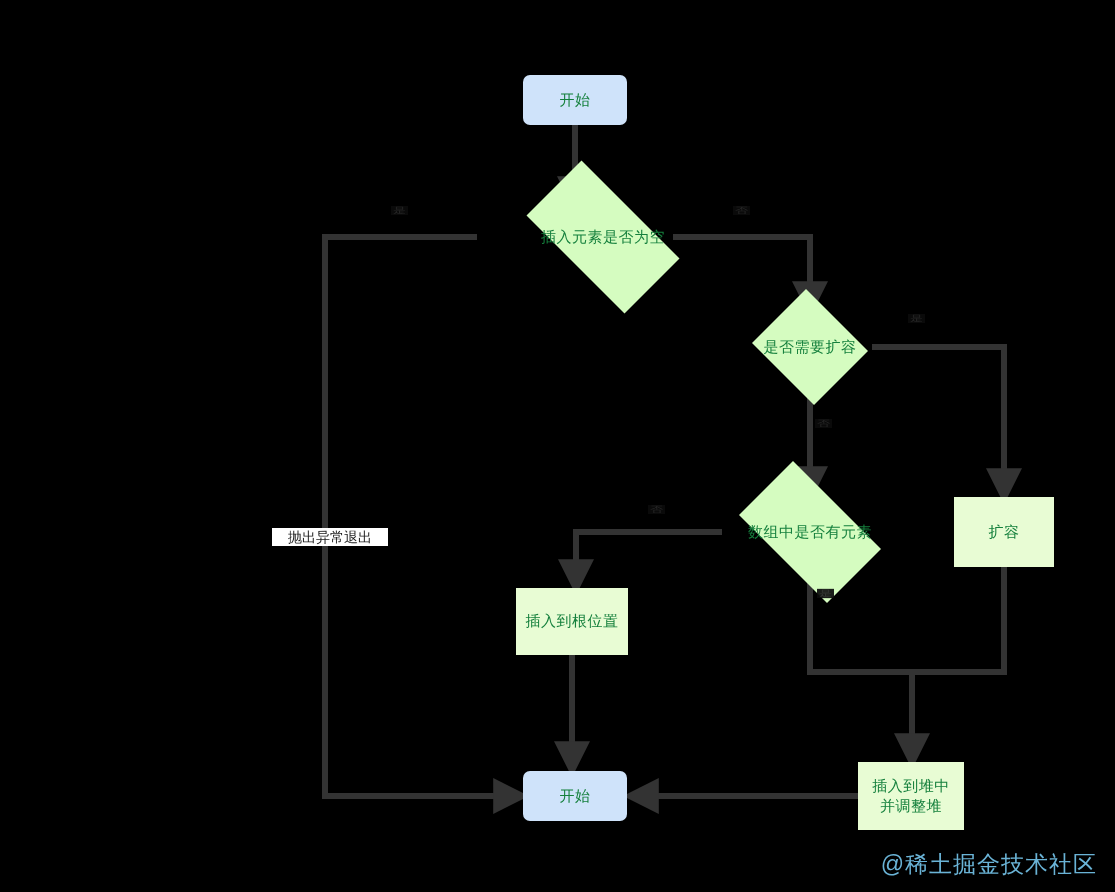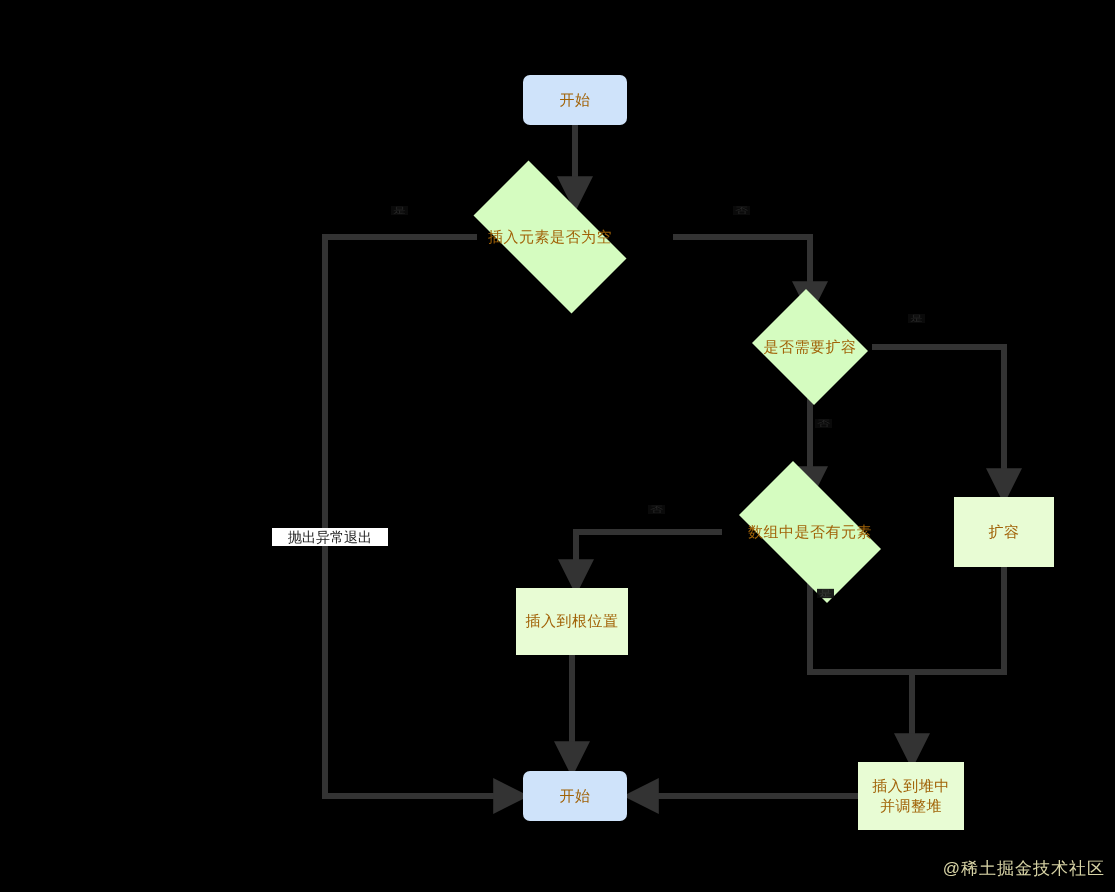--- a/index.html
+++ b/index.html
@@ -23,21 +23,21 @@
     width: 1115px;
     height: 892px;
   }
   .node {
     position: absolute;
     box-sizing: border-box;
     display: flex;
     align-items: center;
     justify-content: center;
     text-align: center;
-    color: #a16207;
+    color: #15803d;
     font-size: 15px;
     line-height: 1.35;
     letter-spacing: 0.5px;
     z-index: 3;
   }
   .node-terminal {
     background: #cfe3fa;
     border-radius: 7px;
   }
   .node-process {
@@ -80,24 +80,24 @@
   .edge-label-boxed {
     background: #ffffff;
     color: #1a1a1a;
     padding: 1px 16px;
     font-size: 14px;
     transform: none;
     opacity: 1;
   }
   .watermark {
     position: absolute;
-    right: 10px;
+    right: 18px;
     bottom: 12px;
-    color: #fef9c3;
-    font-size: 17px;
+    color: #7dd3fc;
+    font-size: 23px;
     letter-spacing: 1px;
     z-index: 5;
     opacity: 0.85;
   }
 </style>
 </head>
 <body>
 
 <div id="canvas">
 
@@ -130,21 +130,21 @@
       <path d="M 572 655 L 572 770" marker-end="url(#arrow)"></path>
 
       <path d="M 858 796 L 630 796" marker-end="url(#arrow)"></path>
     </g>
   </svg>
 
   <div class="node node-terminal" style="left:523px; top:75px; width:104px; height:50px;">
     <span>开始</span>
   </div>
 
-  <div class="node node-decision" style="left:452px; top:182px; width:196px; height:110px;">
+  <div class="node node-decision" style="left:505px; top:182px; width:196px; height:110px;">
     <span class="diamond-bg"></span>
     <span class="dlabel">插入元素是否为空</span>
   </div>
 
   <div class="node node-decision" style="left:722px; top:478px; width:176px; height:108px;">
     <span class="diamond-bg"></span>
     <span class="dlabel">数组中是否有元素</span>
   </div>
 
   <div class="node node-decision" style="left:748px; top:293px; width:124px; height:108px;">

